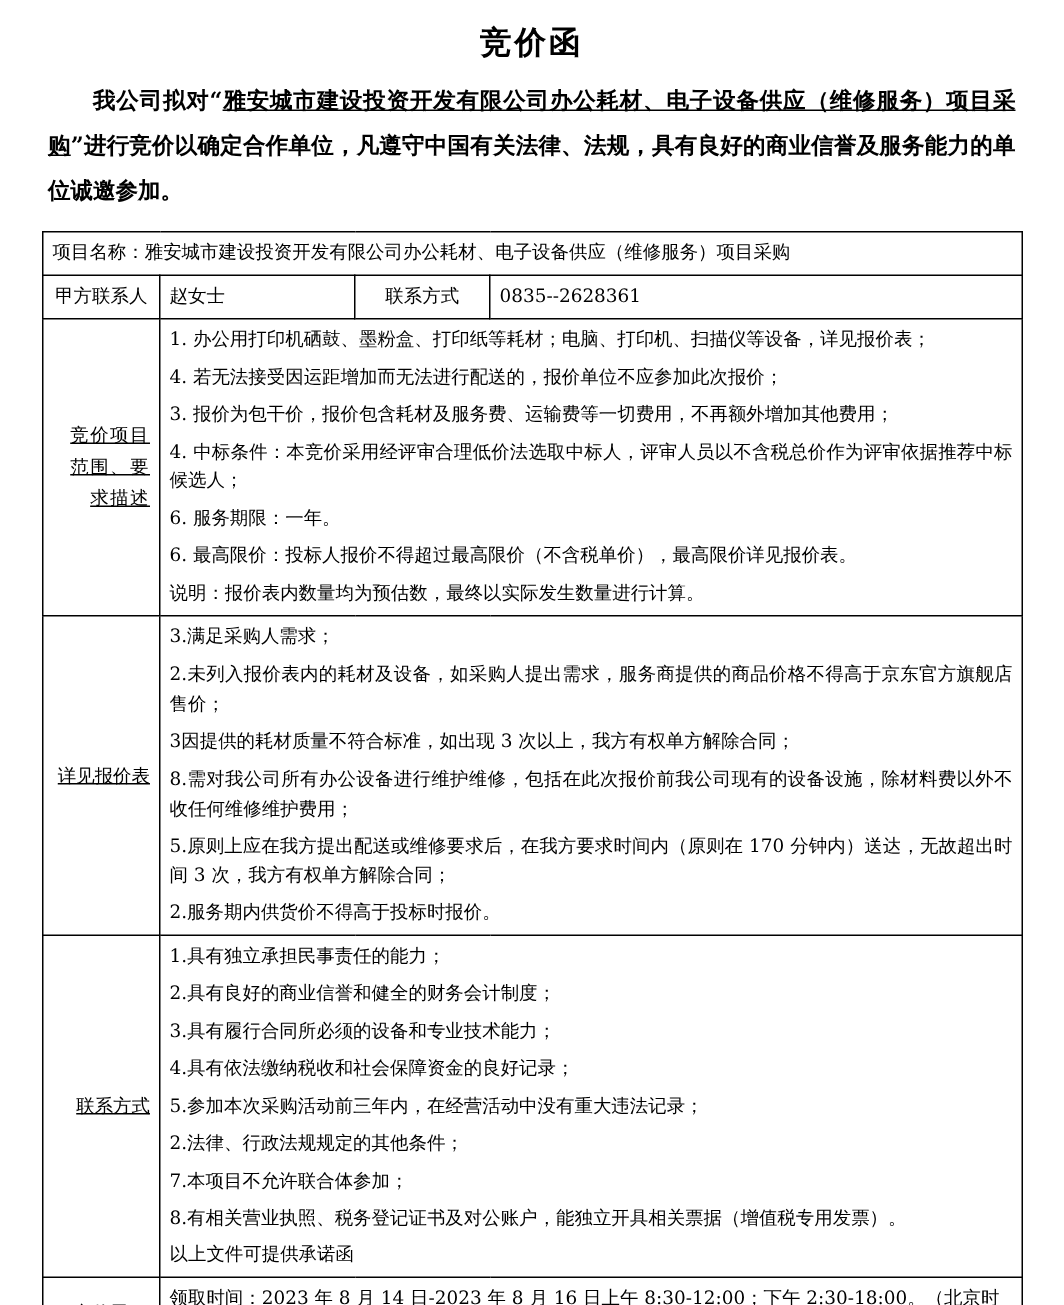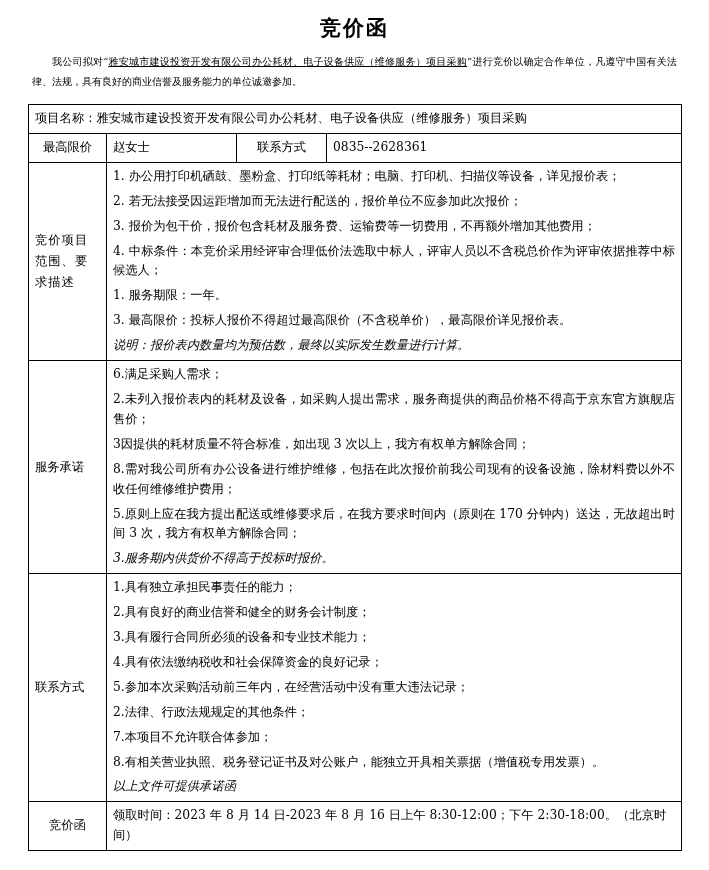--- a/index.html
+++ b/index.html
@@ -24,26 +24,27 @@
   .doc-title {
     text-align: center;
     font-size: 21px;
     font-weight: bold;
     letter-spacing: 2px;
     margin-top: 14px;
     margin-bottom: 10px;
     font-family: "DejaVu Serif", "Liberation Serif", serif;
   }
   .intro {
-    font-size: 10px;
+    font-size: 15px;
     line-height: 2.0;
     text-indent: 2em;
     margin: 0 4px 12px 4px;
     text-align: justify;
     font-family: "DejaVu Serif", "Liberation Serif", serif;
+    font-weight: bold;
   }
   .intro .u {
     text-decoration: underline;
   }
   table.main {
     border-collapse: collapse;
     width: 653px;
     margin: 0 auto;
     table-layout: fixed;
     font-family: "DejaVu Serif", "Liberation Serif", serif;
@@ -67,26 +68,26 @@
     vertical-align: top;
     padding-top: 6px;
     padding-bottom: 6px;
   }
   .cellbody p {
     margin: 0 0 5px 0;
     text-align: justify;
   }
   .cellbody p:last-child {
     margin-bottom: 0;
-    font-style: italic;
   }
   .vlabel {
-    text-align: left;
+    text-align: right;
     vertical-align: middle;
     padding: 4px 10px;
+    text-decoration: underline;
   }
   .vlabel .wrap {
     display: block;
     line-height: 1.7;
   }
   .tight {
     letter-spacing: 1px;
   }
   .contact-label {
     text-align: center;
@@ -108,50 +109,50 @@
       <col style="width:78px">
       <col style="width:130px">
       <col style="width:90px">
       <col style="width:355px">
     </colgroup>
     <tbody>
       <tr class="row-line">
         <td colspan="4"><span class="nowrap">项目名称：</span><span>雅安城市建设投资开发有限公司办公耗材、电子设备供应（维修服务）项目采购</span></td>
       </tr>
       <tr class="row-line">
-        <td class="contact-label">最高限价</td>
+        <td class="contact-label">甲方联系人</td>
         <td>赵女士</td>
         <td class="contact-label">联系方式</td>
         <td>0835--2628361</td>
       </tr>
       <tr>
         <td class="vlabel">
             <span class="wrap tight">竞价项目范围、要求描述</span>
           </td>
         <td class="cellbody" colspan="3">
           <p>1. 办公用打印机硒鼓、墨粉盒、打印纸等耗材；电脑、打印机、扫描仪等设备，详见报价表；</p>
-          <p>2. 若无法接受因运距增加而无法进行配送的，报价单位不应参加此次报价；</p>
+          <p>4. 若无法接受因运距增加而无法进行配送的，报价单位不应参加此次报价；</p>
           <p>3. 报价为包干价，报价包含耗材及服务费、运输费等一切费用，不再额外增加其他费用；</p>
           <p>4. 中标条件：本竞价采用经评审合理低价法选取中标人，评审人员以不含税总价作为评审依据推荐中标候选人；</p>
-          <p>1. 服务期限：一年。</p>
-          <p>3. 最高限价：投标人报价不得超过最高限价（不含税单价），最高限价详见报价表。</p>
+          <p>6. 服务期限：一年。</p>
+          <p>6. 最高限价：投标人报价不得超过最高限价（不含税单价），最高限价详见报价表。</p>
           <p>说明：报价表内数量均为预估数，最终以实际发生数量进行计算。</p>
         </td>
       </tr>
       <tr>
         <td class="vlabel">
-            <span class="wrap">服务承诺</span>
+            <span class="wrap">详见报价表</span>
           </td>
         <td class="cellbody" colspan="3">
-          <p>6.满足采购人需求；</p>
+          <p>3.满足采购人需求；</p>
           <p>2.未列入报价表内的耗材及设备，如采购人提出需求，服务商提供的商品价格不得高于京东官方旗舰店售价；</p>
           <p>3因提供的耗材质量不符合标准，如出现 3 次以上，我方有权单方解除合同；</p>
           <p>8.需对我公司所有办公设备进行维护维修，包括在此次报价前我公司现有的设备设施，除材料费以外不收任何维修维护费用；</p>
           <p>5.原则上应在我方提出配送或维修要求后，在我方要求时间内（原则在 170 分钟内）送达，无故超出时间 3 次，我方有权单方解除合同；</p>
-          <p>3.服务期内供货价不得高于投标时报价。</p>
+          <p>2.服务期内供货价不得高于投标时报价。</p>
         </td>
       </tr>
       <tr>
         <td class="vlabel">
             <span class="wrap">联系方式</span>
           </td>
         <td class="cellbody" colspan="3">
           <p>1.具有独立承担民事责任的能力；</p>
           <p>2.具有良好的商业信誉和健全的财务会计制度；</p>
           <p>3.具有履行合同所必须的设备和专业技术能力；</p>

